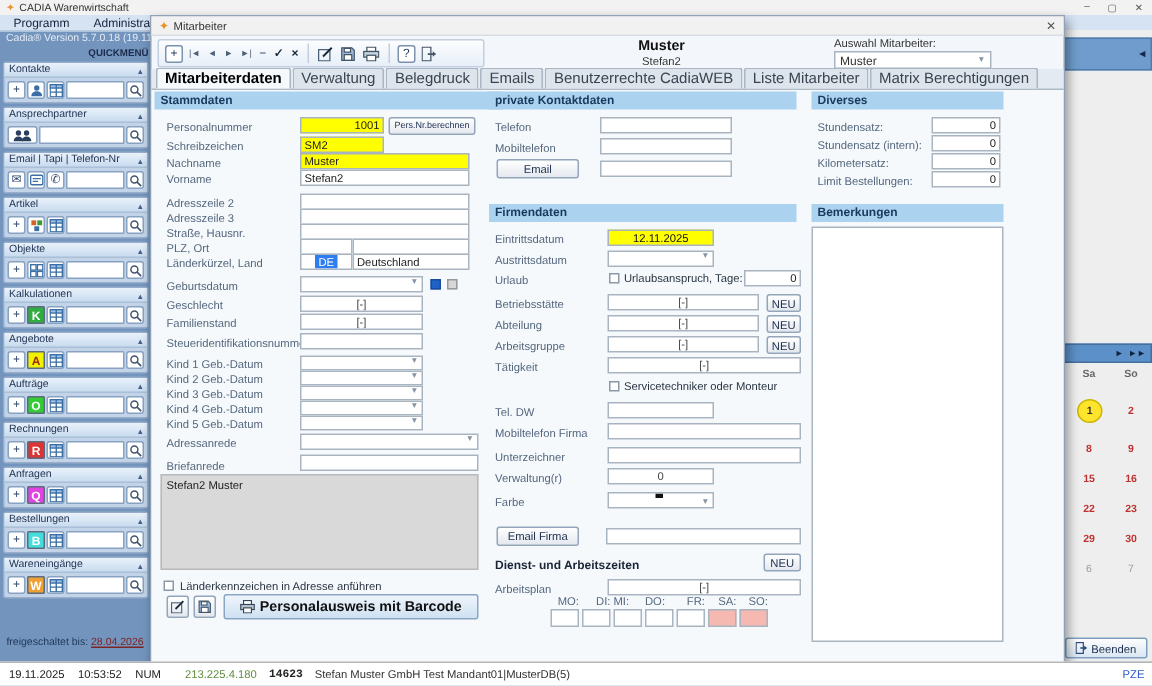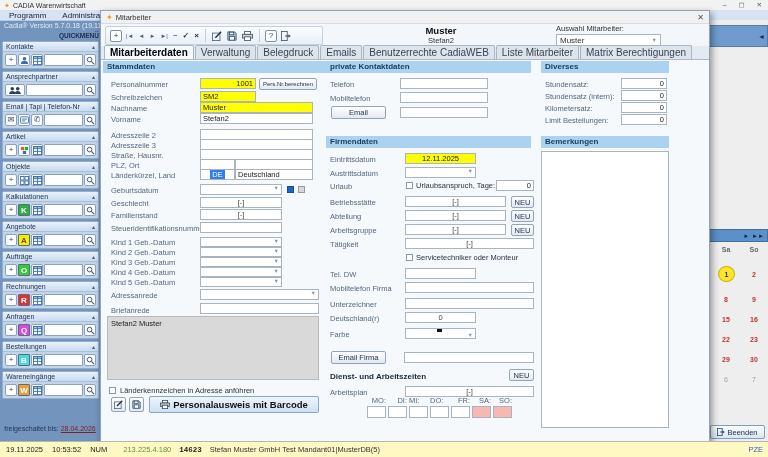--- a/index.html
+++ b/index.html
@@ -28,21 +28,21 @@
   .ic-a { background:#f2f200; color:#a03010; }
   .ic-o { background:#33cc33; color:#fff; }
   .ic-r { background:#dd3333; color:#fff; }
   .ic-q { background:#e044e0; color:#fff; }
   .ic-b { background:#44dddd; color:#fff; }
   .ic-w { background:#f0a033; color:#fff; }
   .license { position:absolute; top:425px; left:0; width:100px; text-align:center; font-size:7px; color:#22395c; }
   .license .date { color:#7e2424; text-decoration:underline; }
 
   
-  .statusbar { position:absolute; bottom:0; left:0; right:0; height:16px; background:#fef9c3; border-top:1px solid #b5b5b5; display:flex; align-items:center; font-size:7.5px; color:#222; }
+  .statusbar { position:absolute; bottom:0; left:0; right:0; height:16px; background:#ffffff; border-top:1px solid #b5b5b5; display:flex; align-items:center; font-size:7.5px; color:#222; }
   .sb-ip { color:#5f8f3f; margin-left:16px; }
   .sb-count { font-weight:bold; margin-left:8px;font-family:Liberation Mono, monospace; }
   .sb-client { margin-left:8px; color:#333; }
   .sb-pze { margin-left:auto; margin-right:5px; color:#2a5cc8; }
 
   
   .rpanel { position:absolute; left:706px; top:20px; width:62px; height:421px; background:#eeeeee; border-left:1px solid #9fb0c4; }
   .rp-header { position:absolute; top:5px; left:0; right:0; height:22px; background:#6f9ccc; border:1px solid #4f7cab; display:flex; align-items:center; justify-content:flex-end; padding-right:2px; color:#16294a; font-size:7px; }
   .rp-nav { position:absolute; top:209px; left:0; right:0; height:13px; background:#5c90c8; border:1px solid #44709e; display:flex; align-items:center; justify-content:flex-end; gap:3px; padding-right:3px; color:#0f2440; font-size:6px; }
   .cal-day { position:absolute; width:26px; text-align:center; font-size:7px; color:#666; font-weight:bold; }
@@ -733,21 +733,21 @@
 
       <span class="lbl" style="left:229px;top:210px">Tel. DW</span>
       <input class="inp" style="left: 304px; top: 208px; width: 71px;">
 
       <span class="lbl" style="left:229px;top:224px">Mobiltelefon Firma</span>
       <input class="inp" style="left: 304px; top: 222px; width: 129px;">
 
       <span class="lbl" style="left:229px;top:240px">Unterzeichner</span>
       <input class="inp" style="left: 304px; top: 238px; width: 129px;">
 
-      <span class="lbl" style="left:229px;top:254px">Deutschland(r)</span>
+      <span class="lbl" style="left:229px;top:254px">Verwaltung(r)</span>
       <div class="combo" style="left:304px;top:252px;width:71px">
           <span>0</span>
           <span class="arr">▼</span>
         </div>
 
       <span class="lbl" style="left:229px;top:270px">Farbe</span>
       <div class="combo" style="left:304px;top:268px;width:71px">
           <span class="colorsq"></span>
           <span class="arr">▼</span>
         </div>

